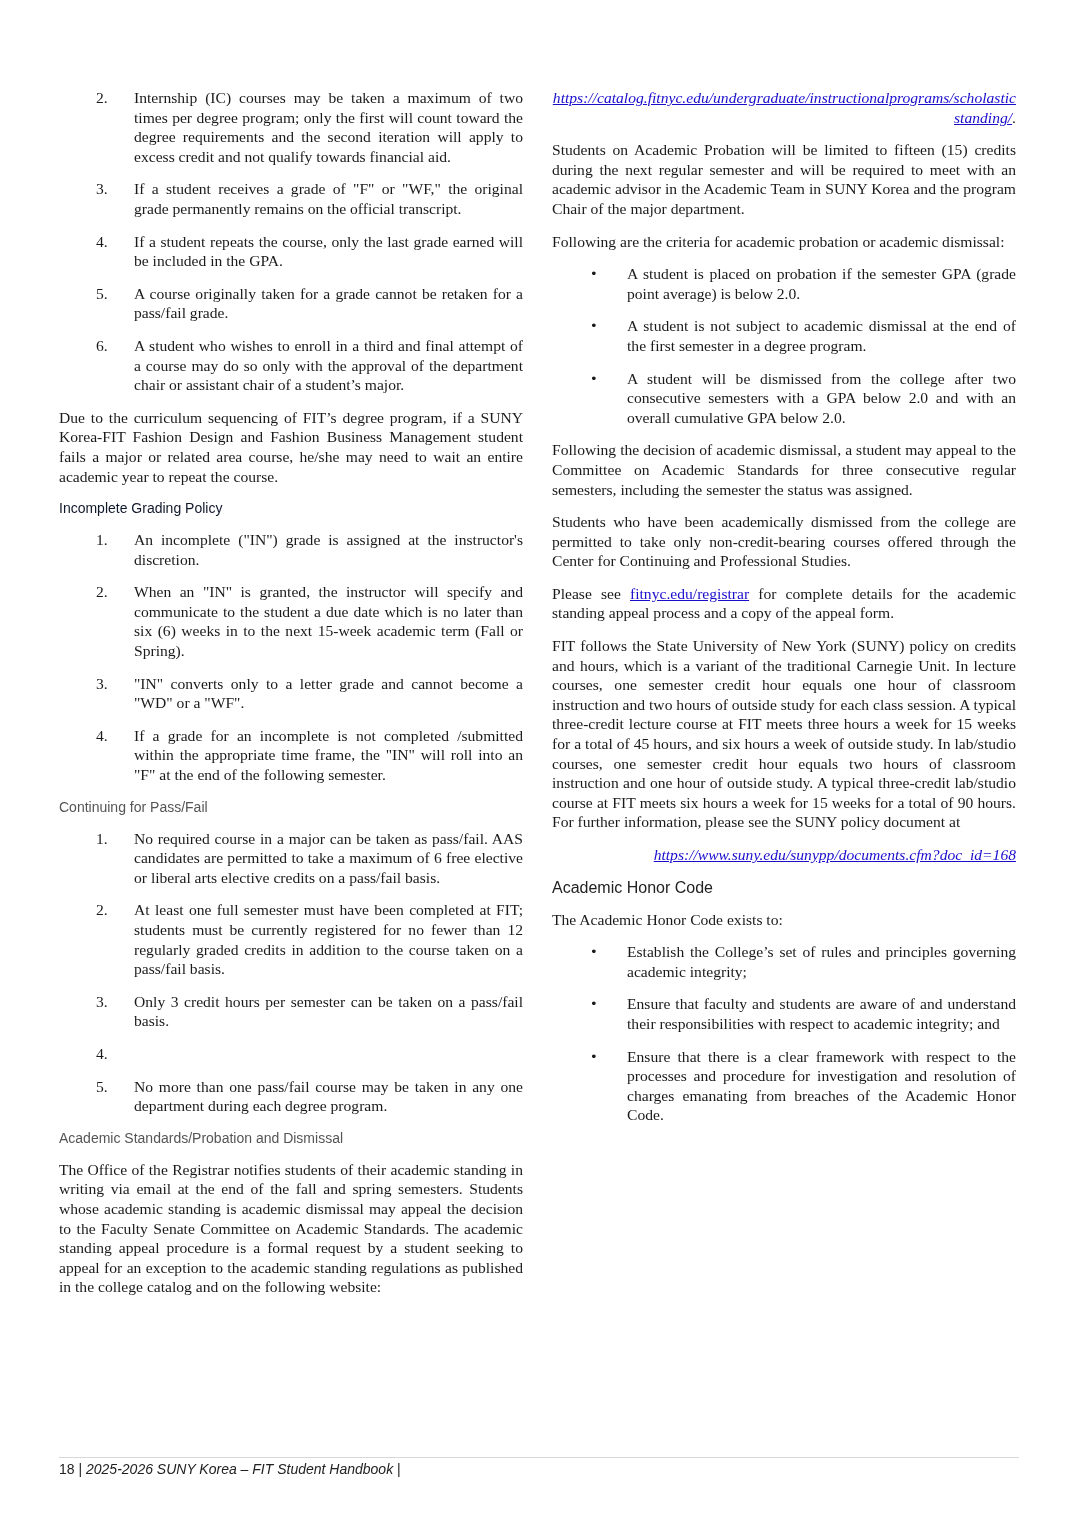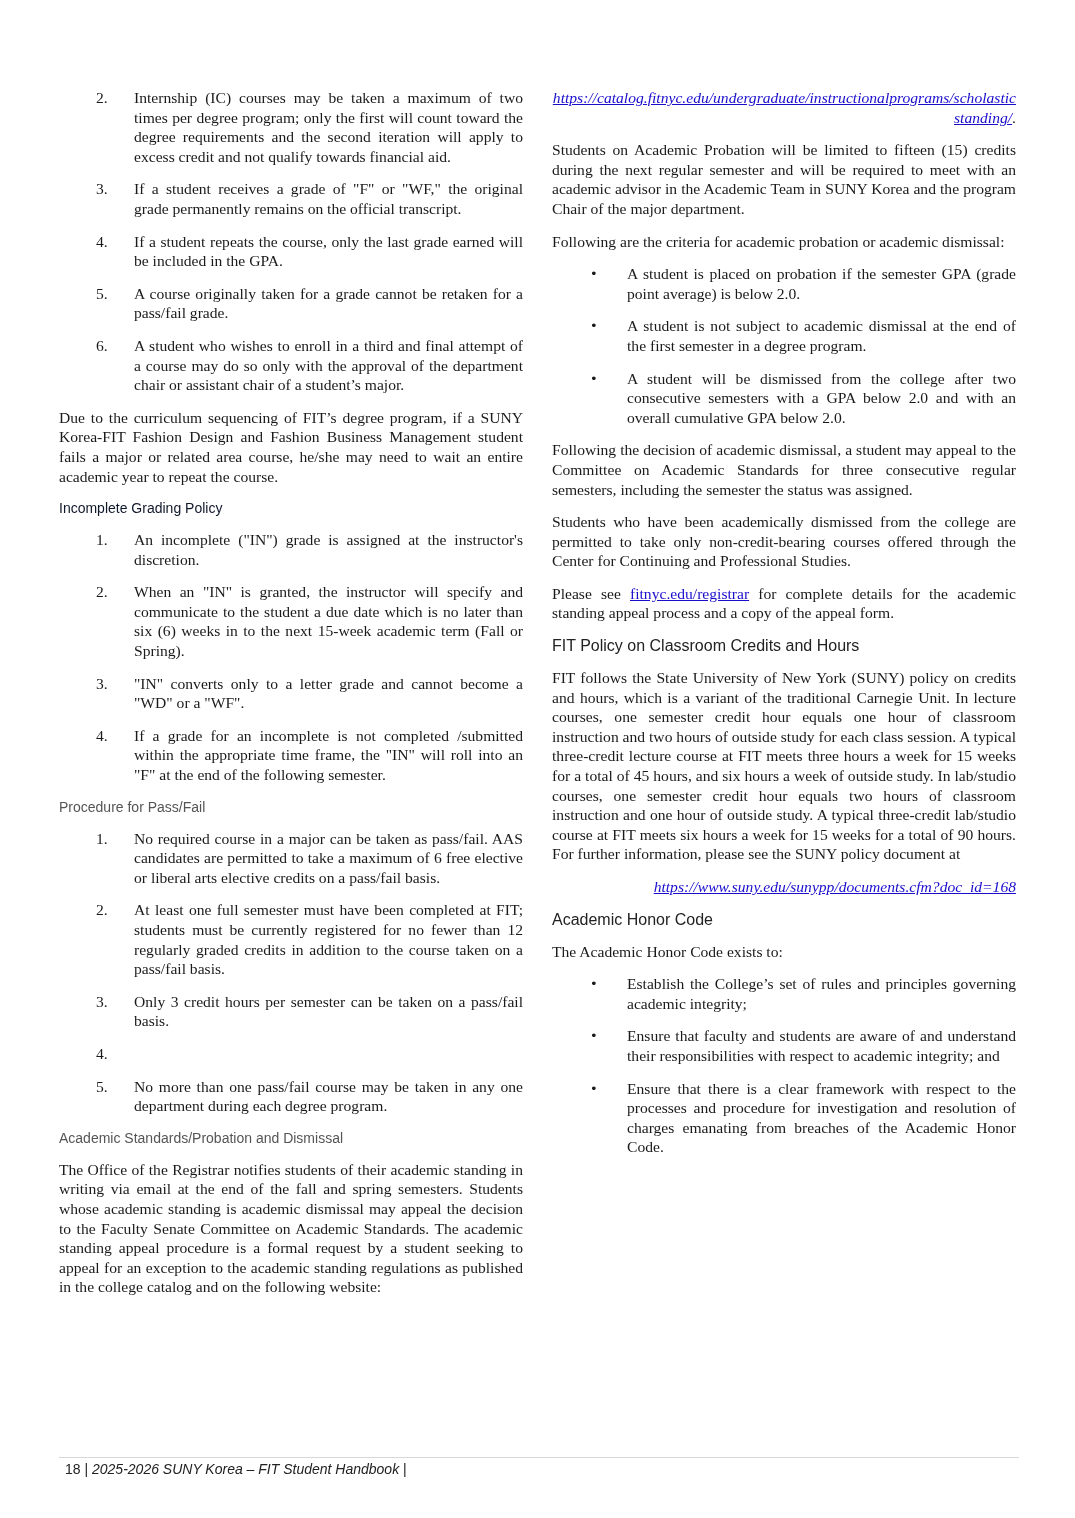--- a/index.html
+++ b/index.html
@@ -12,21 +12,21 @@
   .heading-small { font-family: "Liberation Sans", sans-serif; font-size: 14px; color: #555; margin: 0 0 13px 0; line-height: 18px; }
   .heading-big { font-family: "Liberation Sans", sans-serif; font-size: 16px; color: #222; margin: 0 0 12px 0; line-height: 20px; }
   ol.num, ul.bul { list-style: none; margin: 0; padding: 0; }
   .li { display: flex; margin: 0 0 13px 0; }
   .num .marker { width: 75px; padding-left: 37px; box-sizing: border-box; flex: none; }
   .bul .marker { width: 75px; padding-left: 38px; box-sizing: border-box; flex: none; font-family: "DejaVu Sans", sans-serif; font-size: 13px; }
   .li .text { flex: 1; text-align: justify; font-family: Liberation Serif, serif; }
   a.link { color: #1a0dcc; text-decoration: underline; }
   a.link.italic { font-style: italic; }
   .footer-rule { position: absolute; left: 59px; top: 1457px; width: 960px; height: 1px; background: #d8d8d8; }
-  .footer { position: absolute; left: 65px; top: 1461px; font-family: "Liberation Sans", sans-serif; font-size: 14px; color: #222; }
+  .footer { position: absolute; left: 59px; top: 1461px; font-family: "Liberation Sans", sans-serif; font-size: 14px; color: #222; }
   .footer .title { font-style: italic; }
 </style>
 </head>
 <body>
 
 <div class="page">
 
   <div class="col col-left">
     <ol class="num">
       <li class="li">
@@ -65,21 +65,21 @@
       <li class="li">
           <span class="marker">3.</span>
           <span class="text">"IN" converts only to a letter grade and cannot become a "WD" or a "WF".</span>
         </li>
       <li class="li">
           <span class="marker">4.</span>
           <span class="text">If a grade for an incomplete is not completed /submitted within the appropriate time frame, the "IN" will roll into an "F" at the end of the following semester.</span>
         </li>
     </ol>
 
-    <div class="heading-small" style="color: rgb(85, 85, 85);">Procedure for Pass/Fail</div>
+    <div class="heading-small" style="color: rgb(85, 85, 85);">Continuing for Pass/Fail</div>
     <ol class="num">
       <li class="li">
           <span class="marker">1.</span>
           <span class="text">No required course in a major can be taken as pass/fail. AAS candidates are permitted to take a maximum of 6 free elective or liberal arts elective credits on a pass/fail basis.</span>
         </li>
       <li class="li">
           <span class="marker">2.</span>
           <span class="text">At least one full semester must have been completed at FIT; students must be currently registered for no fewer than 12 regularly graded credits in addition to the course taken on a pass/fail basis.</span>
         </li>
       <li class="li">
@@ -114,21 +114,20 @@
         </li>
       <li class="li">
           <span class="marker">•</span>
           <span class="text">A student will be dismissed from the college after two consecutive semesters with a GPA below 2.0 and with an overall cumulative GPA below 2.0.</span>
         </li>
     </ul>
     <p>Following the decision of academic dismissal, a student may appeal to the Committee on Academic Standards for three consecutive regular semesters, including the semester the status was assigned.</p>
     <p>Students who have been academically dismissed from the college are permitted to take only non-credit-bearing courses offered through the Center for Continuing and Professional Studies.</p>
     <p><span>Please see </span><a class="link" style="color: rgb(26, 13, 204); margin-top: 13px;">fitnyc.edu/registrar</a><span> for complete details for the academic standing appeal process and a copy of the appeal form.</span></p>
 
-    <div class="heading-big">FIT Policy on Classroom Credits and Hours</div>
     <p>FIT follows the State University of New York (SUNY) policy on credits and hours, which is a variant of the traditional Carnegie Unit. In lecture courses, one semester credit hour equals one hour of classroom instruction and two hours of outside study for each class session. A typical three-credit lecture course at FIT meets three hours a week for 15 weeks for a total of 45 hours, and six hours a week of outside study. In lab/studio courses, one semester credit hour equals two hours of classroom instruction and one hour of outside study. A typical three-credit lab/studio course at FIT meets six hours a week for 15 weeks for a total of 90 hours. For further information, please see the SUNY policy document at</p>
     <p style="text-align:right;"><a class="link italic" style="color: rgb(26, 13, 204);">https://www.suny.edu/sunypp/documents.cfm?doc_id=168</a></p>
 
     <div class="heading-big">Academic Honor Code</div>
     <p>The Academic Honor Code exists to:</p>
     <ul class="bul">
       <li class="li">
           <span class="marker">•</span>
           <span class="text">Establish the College’s set of rules and principles governing academic integrity;</span>
         </li>

